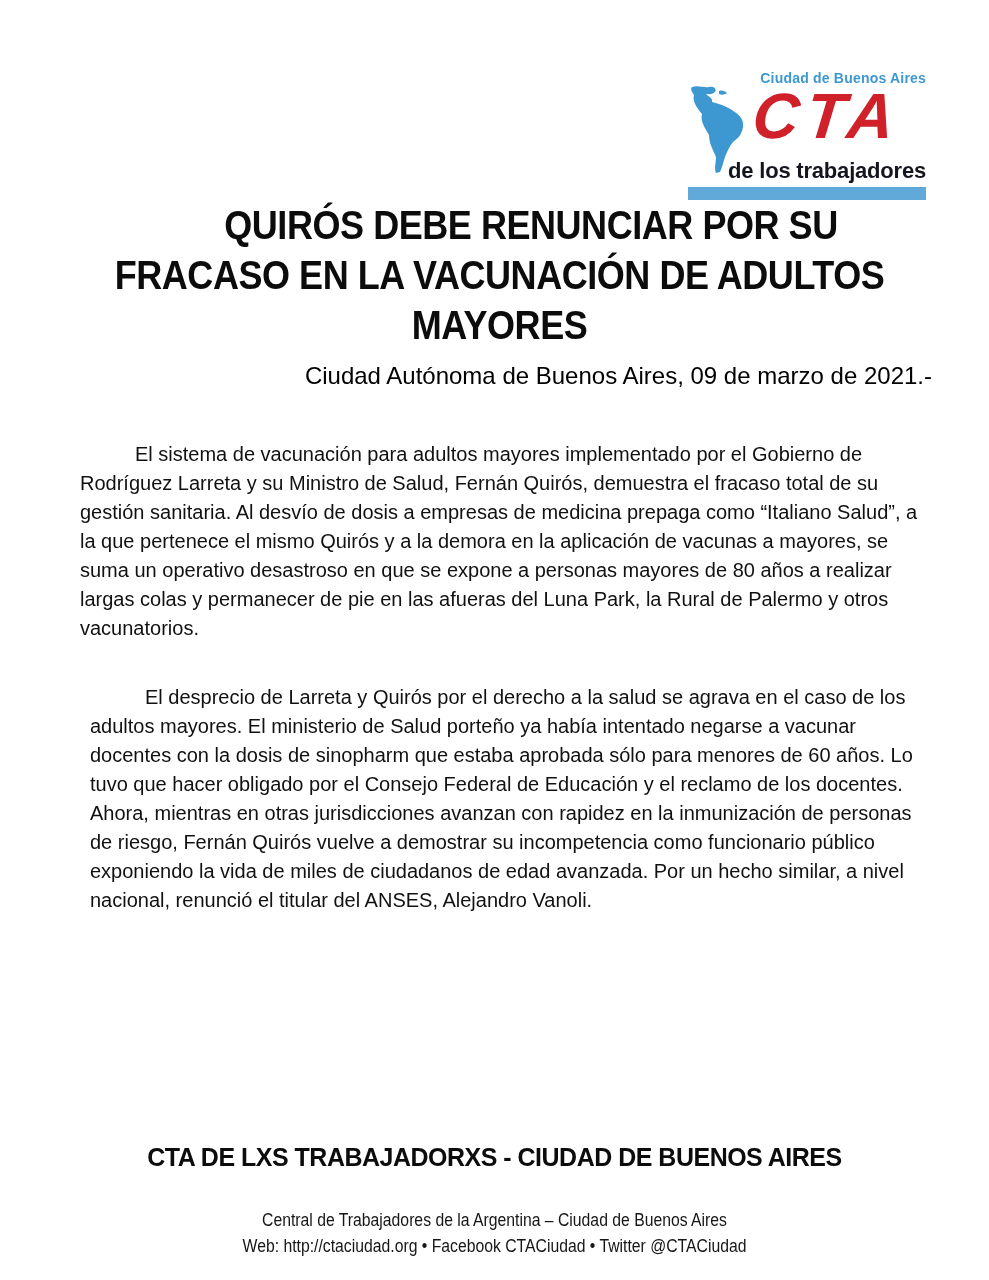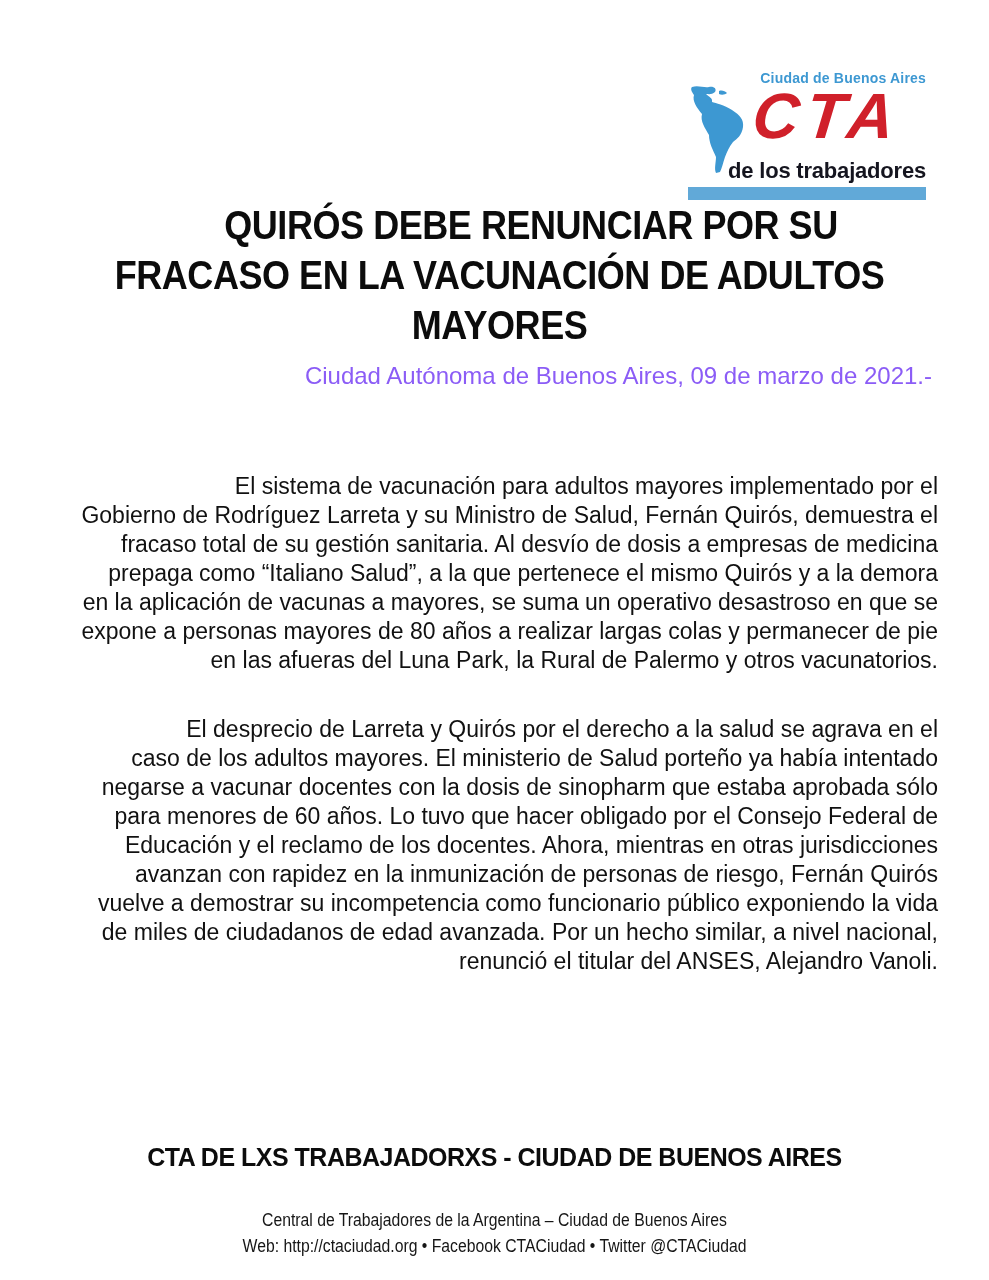--- a/index.html
+++ b/index.html
@@ -82,32 +82,32 @@
   .doc-title .line-first { padding-left: 70px; }
 
   
   .dateline {
     position: absolute;
     top: 362px;
     left: 77px;
     right: 57px;
     text-align: right;
     font-size: 24px;
-    color: #8b5cf6;
+    color: #000000;
   }
 
   
   .body-text {
     position: absolute;
-    top: 472px;
+    top: 440px;
     left: 80px;
     width: 858px;
-    font-size: 23px;
+    font-size: 20px;
     line-height: 29px;
-    text-align: right;
+    text-align: left;
   }
   .body-text p { margin: 0; text-indent: 55px; }
   .body-text p.p2 { margin-top: 40px; margin-left: 10px; }
   .body-text p.p3 { margin-top: 30px; }
 
   
   .signature {
     position: absolute;
     top: 1142px;
     left: 0;

